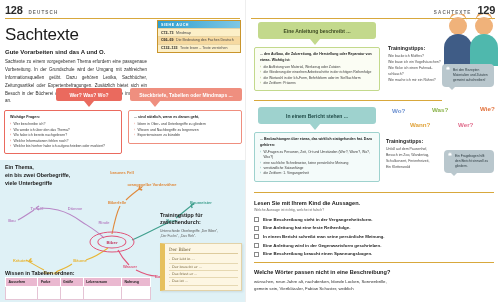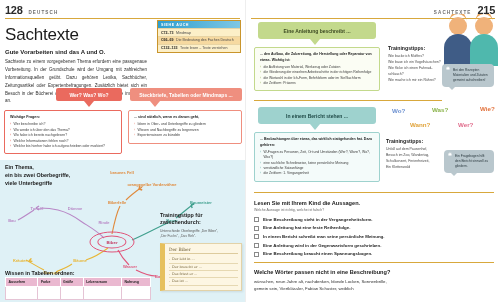--- a/index.html
+++ b/index.html
@@ -372,21 +372,21 @@
           </ul>
         </div>
       </div>
     </div>
   </div>
 
   <div class="right-page">
 
     <div class="pg-head-r">
       <span class="pg-sect">SACHTEXTE</span>
-      <span class="pg-num">215</span>
+      <span class="pg-num">129</span>
     </div>
     <div class="rule-top"></div>
 
     <div class="gbox green" style="left:12px; top:22px; width:118px; height:17px;">Eine Anleitung beschreibt ...</div>
     <div class="arrow-dn" style="left:64px; top:39px; border-top:6px solid #c3d98c;"></div>
 
     <div class="detail greenb" style="left:8px; top:47px; width:126px;">
       <b>... den Aufbau, die Zubereitung, die Herstellung oder Reparatur von etwas. Wichtig ist:</b>
       <ul>
         <li>die Auflistung von Material, Werkzeug oder Zutaten</li>

